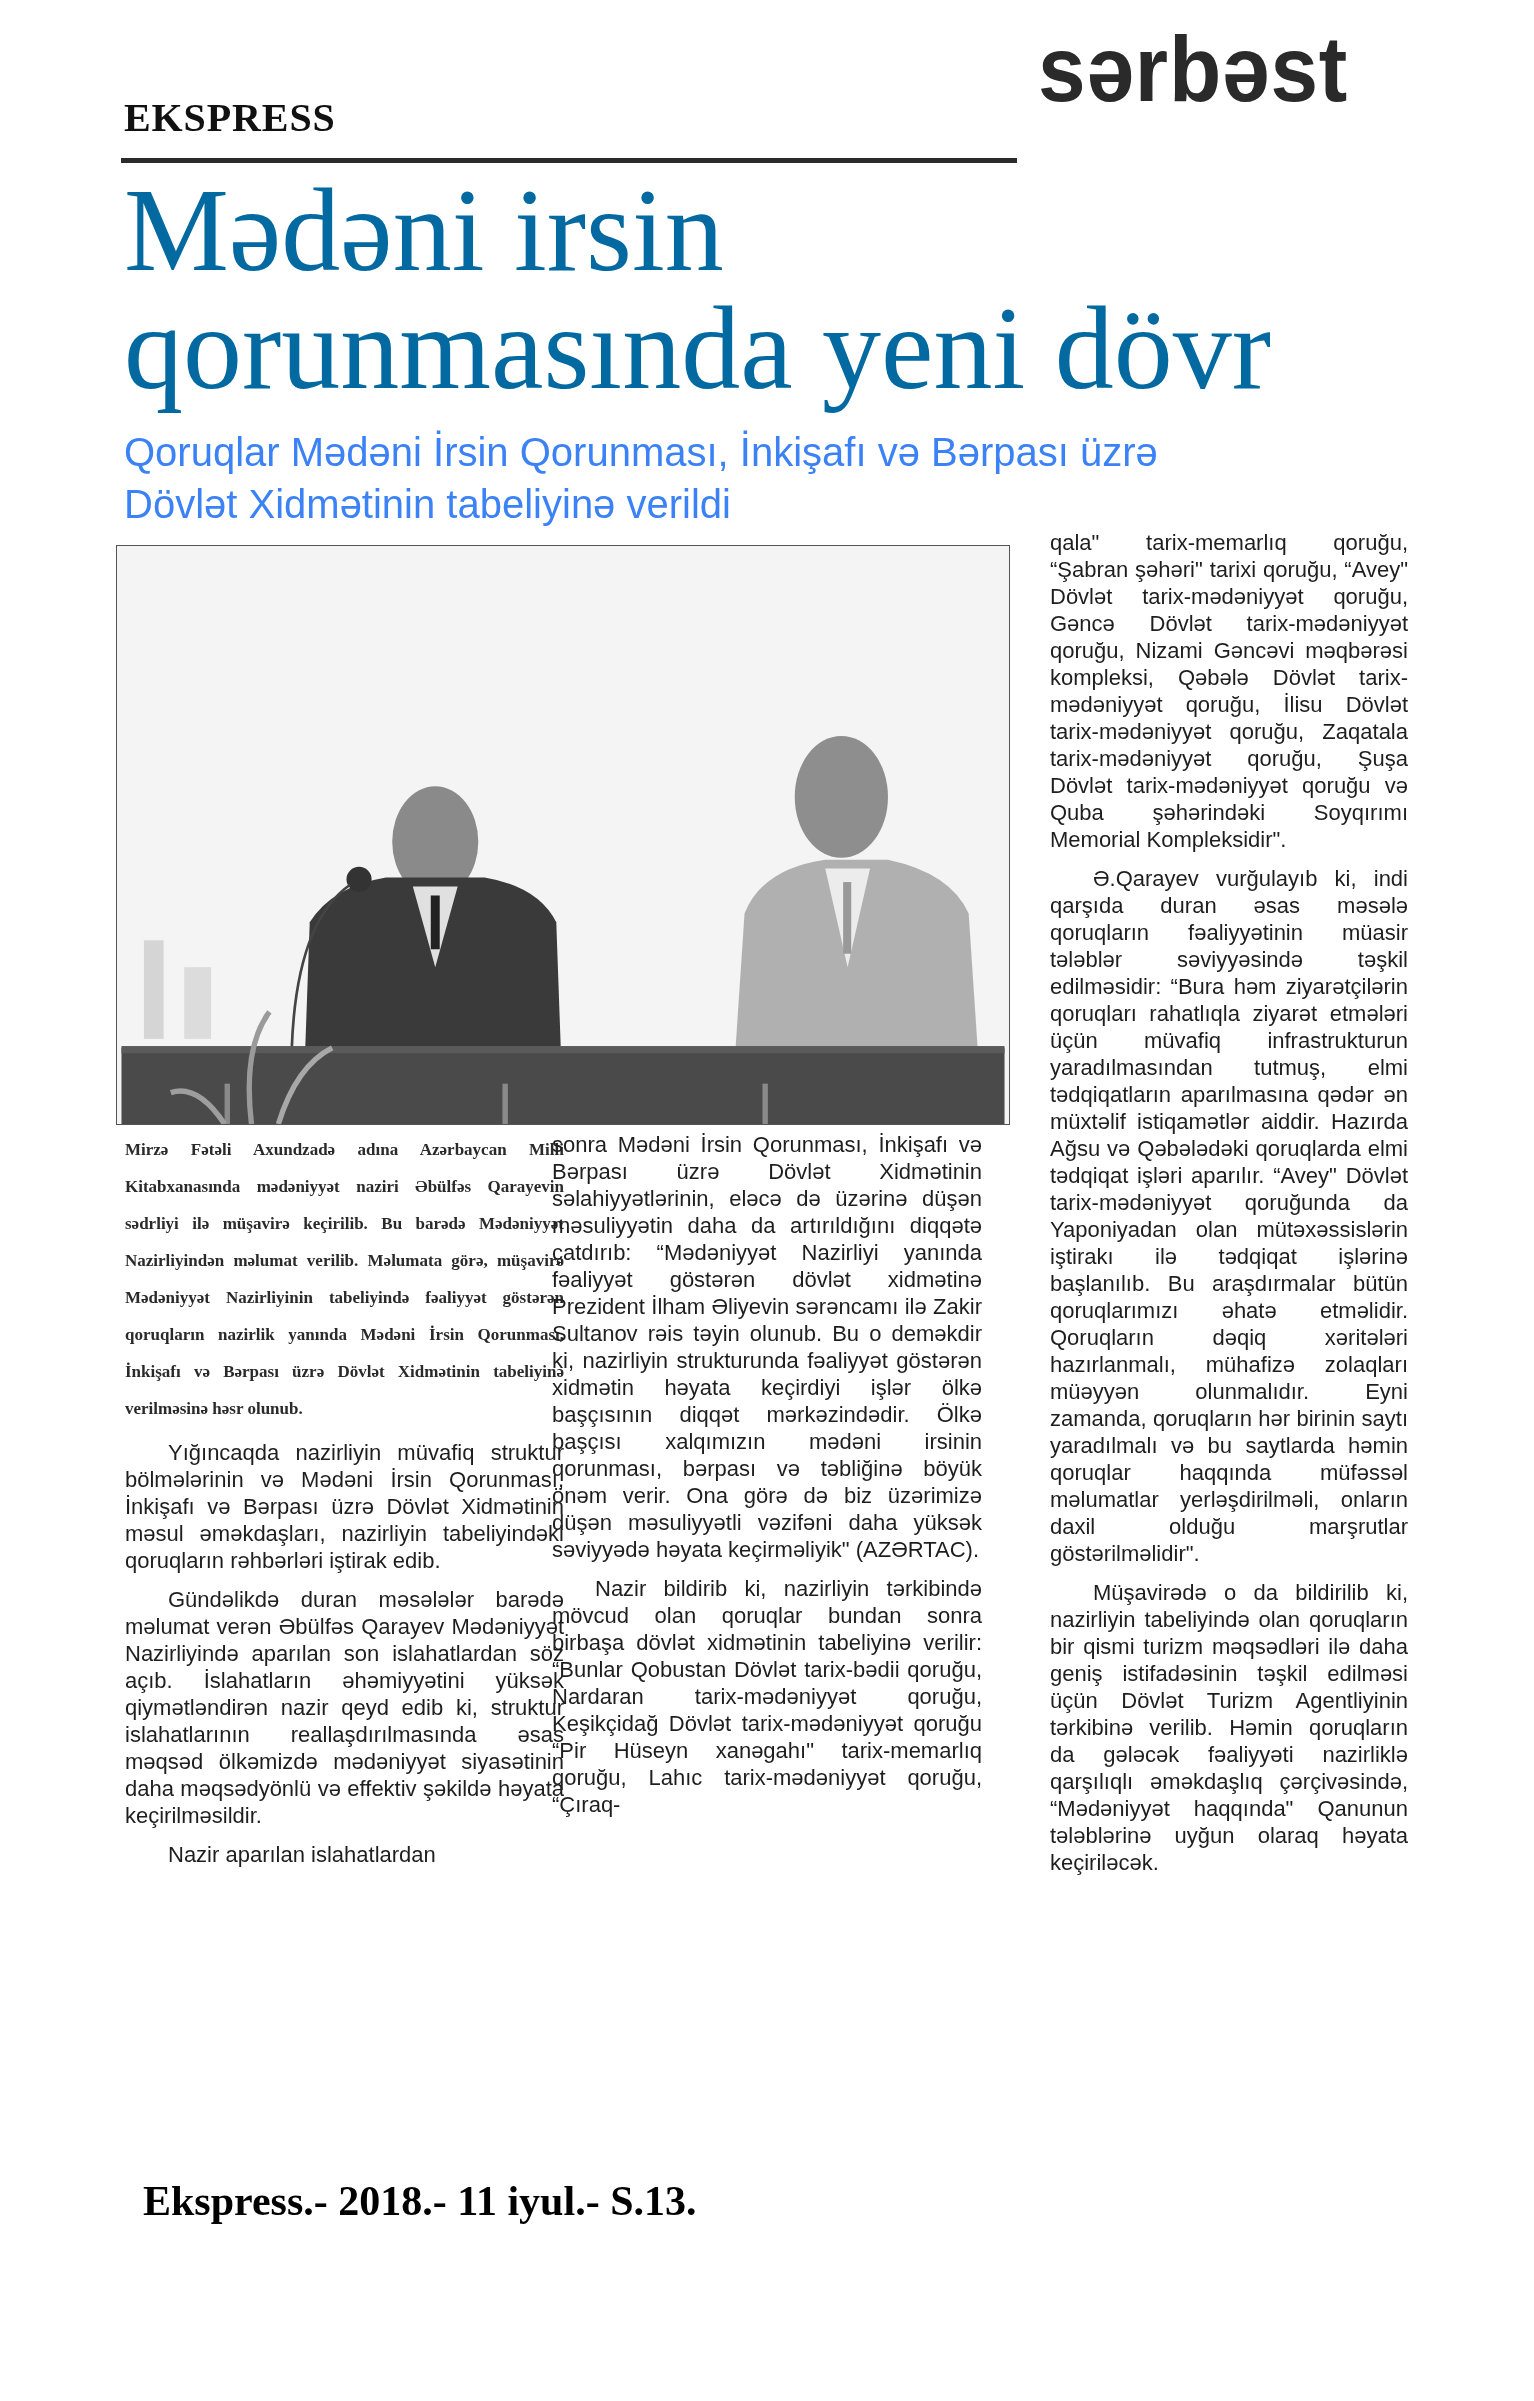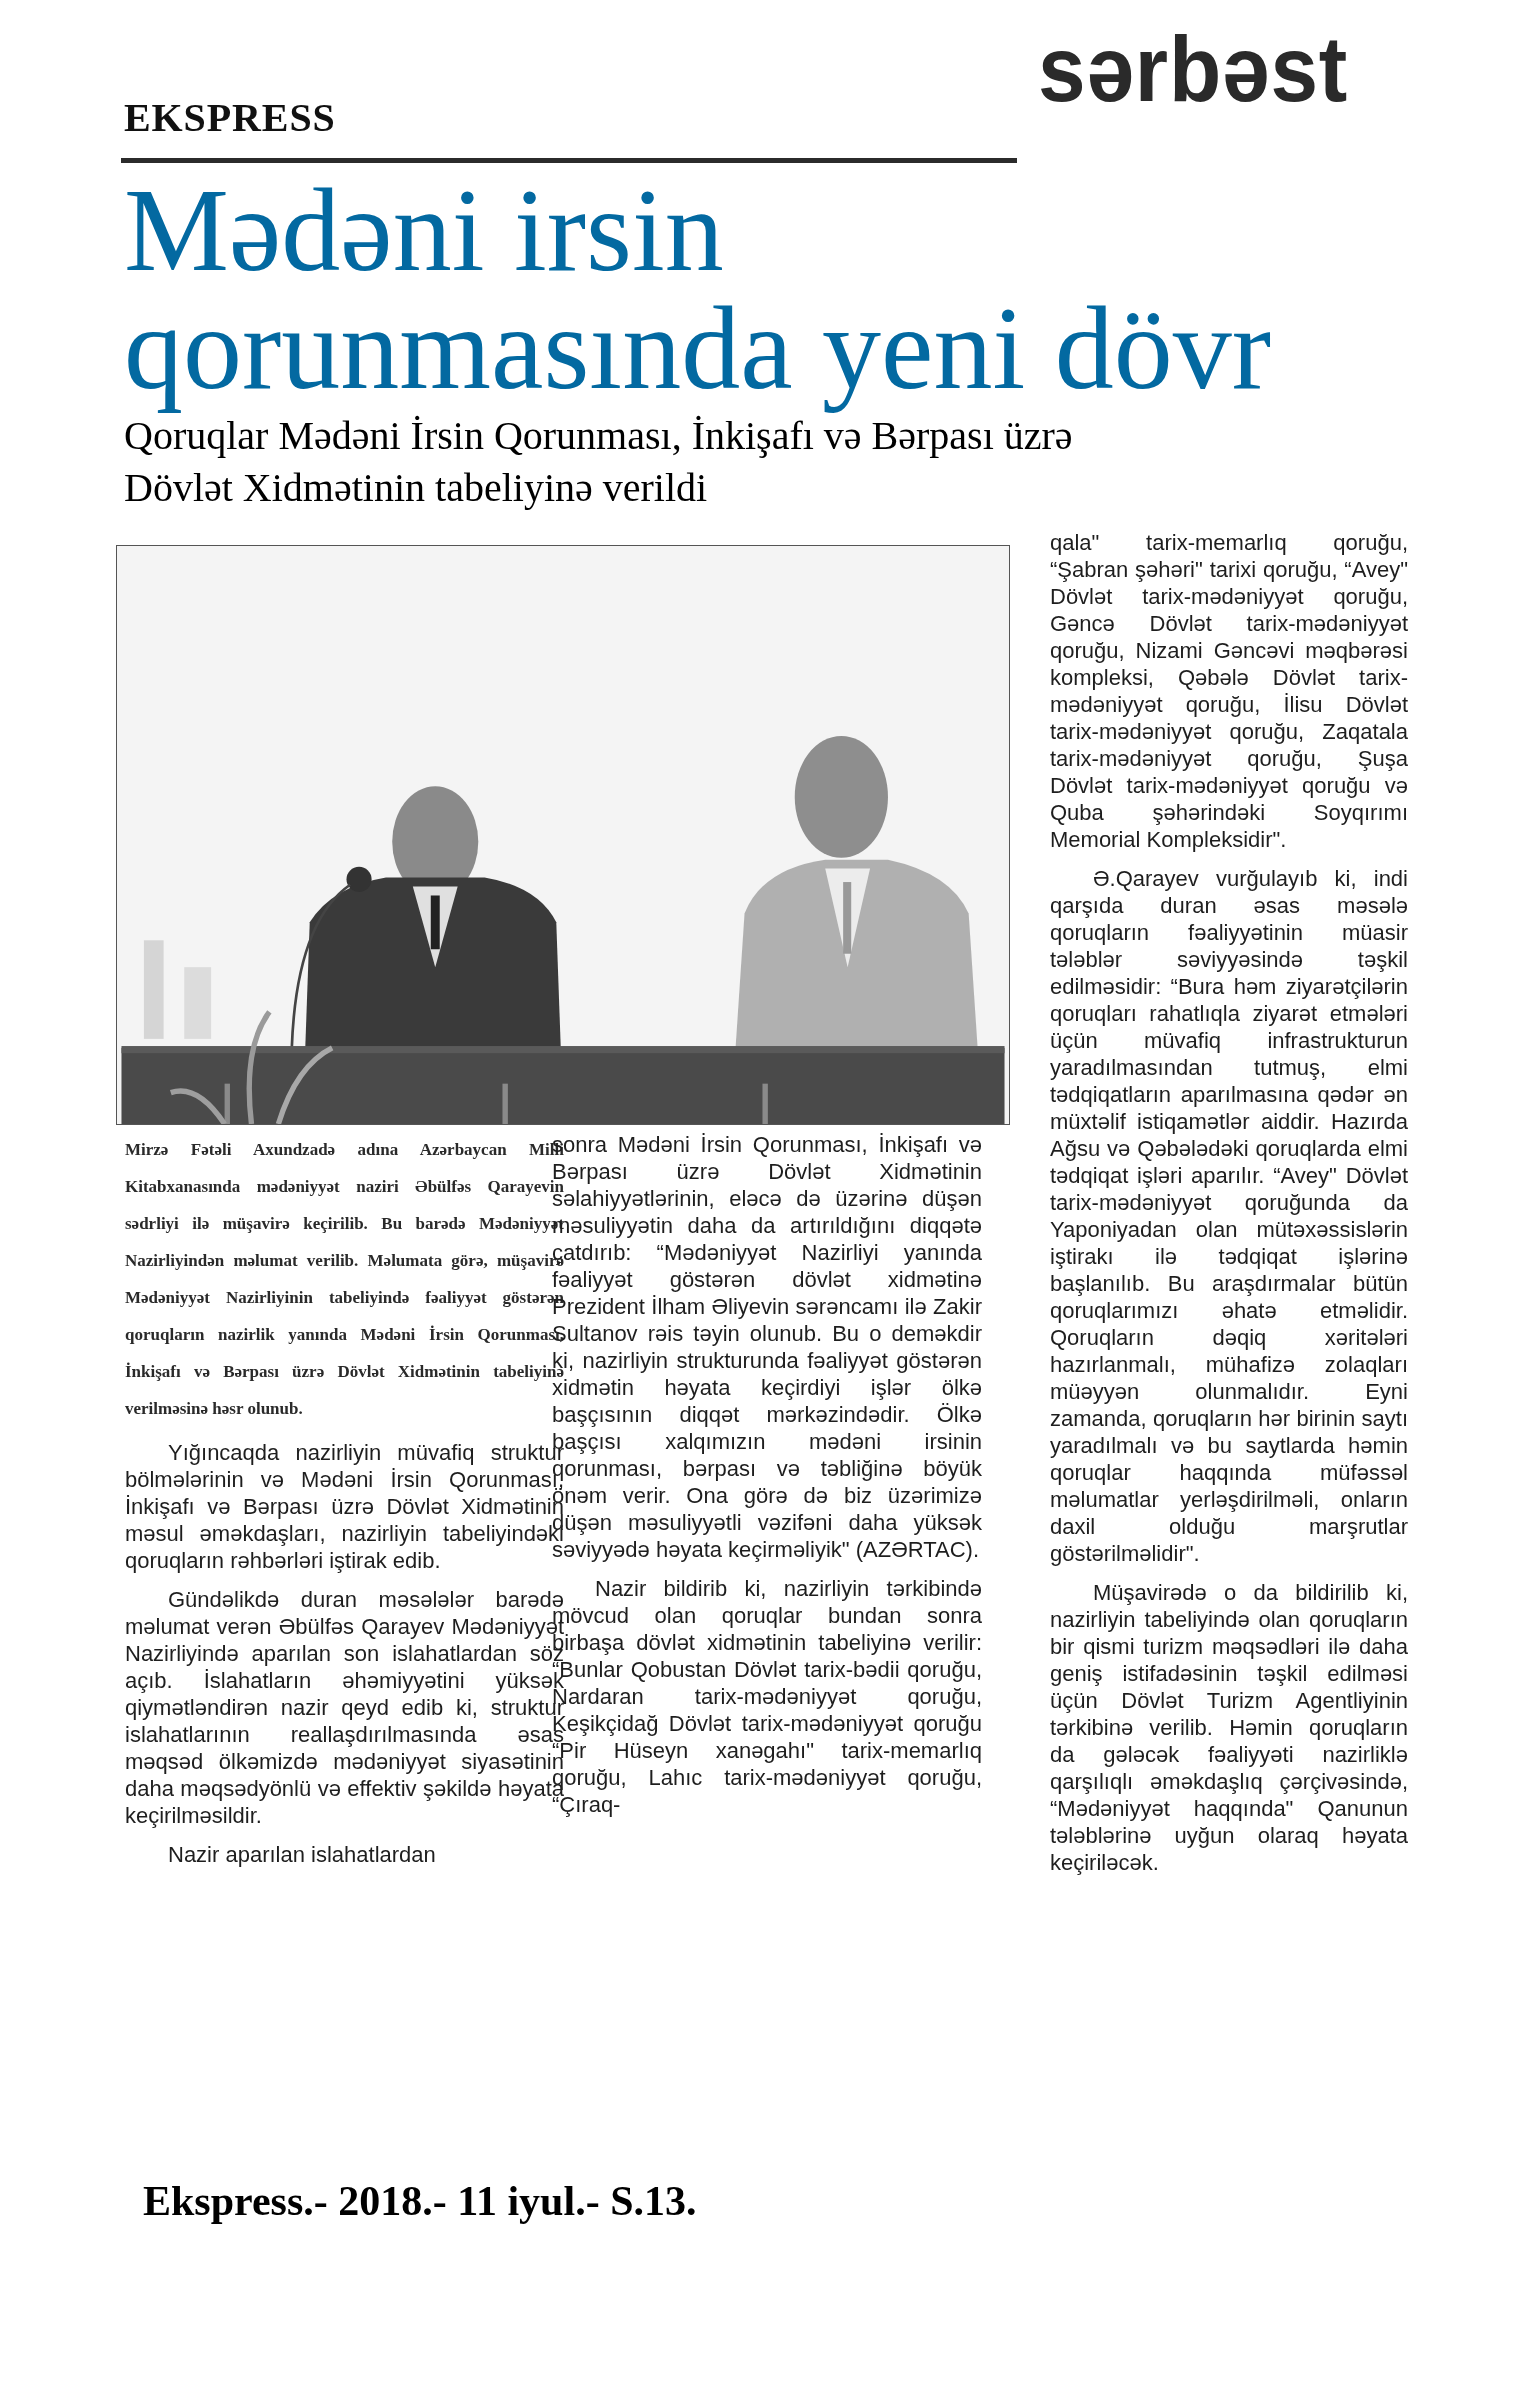--- a/index.html
+++ b/index.html
@@ -2,21 +2,21 @@
 <html style="font-size:14.3px"><head>
 <meta charset="utf-8">
 <style>
   html, body { margin: 0; padding: 0; background: #ffffff; }
   body { width: 1534px; height: 2401px; position: relative; overflow: hidden; color: #1a1a1a; }
   .abs { position: absolute; }
   .masthead { left: 124px; top: 94px; font-family: "Liberation Serif", serif; font-weight: bold; font-size: 40px; letter-spacing: 0.9px; color: #111; }
   .brand { left: 1038px; top: 16px; font-family: "Liberation Sans", sans-serif; font-size: 93px; font-weight: bold; letter-spacing: 0.9px; color: #2a2a2a; transform: scaleX(0.92); transform-origin: left top; }
   .rule { left: 121px; top: 158px; width: 896px; height: 5.4px; background: #2b2b2b; }
   .headline { left: 124px; top: 172px; width: 1299px; font-family: "Liberation Serif", serif; font-size: 118px; line-height: 118px; color: #0369a1; margin: 0; font-weight: normal; }
-  .subtitle { left: 124px; top: 410px; width: 1326px; font-family: Liberation Serif, serif; font-size: 40px; line-height: 52px; color: #000000; margin: 0; font-weight: normal; }
+  .subtitle { left: 124px; top: 426px; width: 1326px; font-family: Liberation Sans, sans-serif; font-size: 40px; line-height: 52px; color: #3b82f6; margin: 0; font-weight: normal; }
   .photo { left: 116px; top: 545px; width: 892px; height: 578px; border: 1.8px solid #555; background: #f2f2f2; overflow: hidden; }
   .photo svg { width: 100%; height: 100%; display: block; }
   .col { font-family: "Liberation Sans", sans-serif; font-size: 22px; line-height: 27px; text-align: justify; color: #1e1e1e; hyphens: manual; }
   .col p { margin: 0; }
   .col p.indent { text-indent: 43px; margin-top: 12px; }
   .col-left { left: 125px; top: 1131px; width: 439px; }
   .col-mid { left: 552px; top: 1131px; width: 430px; }
   .col-right { left: 1050px; top: 529px; width: 358px; }
   .lead { font-family: "Liberation Serif", serif; font-weight: bold; font-size: 17px; line-height: 37px; color: #2a2a2a; }
   .footer { left: 143px; top: 2177px; font-family: "Liberation Serif", serif; font-weight: bold; font-size: 42px; color: #000; }

